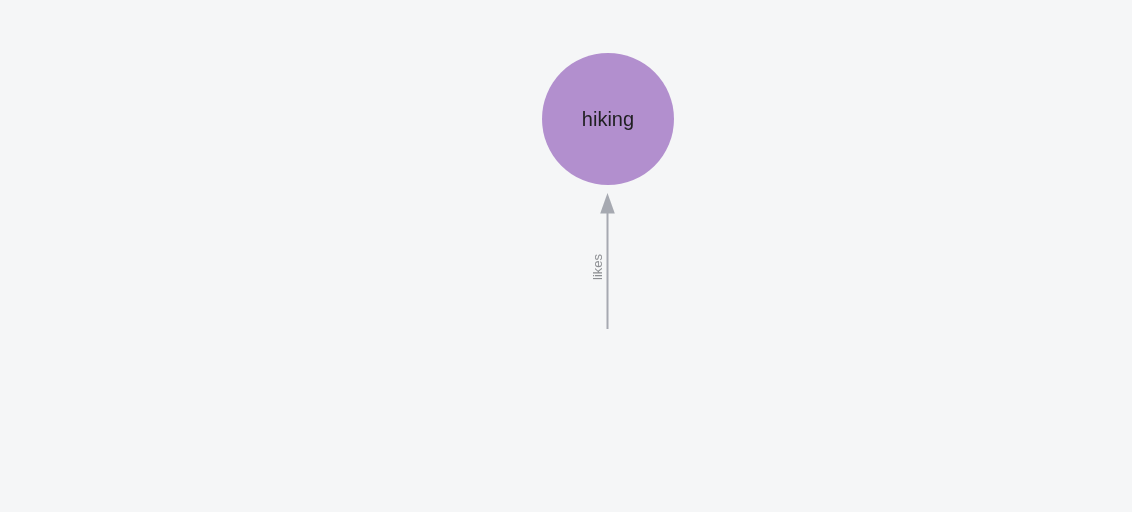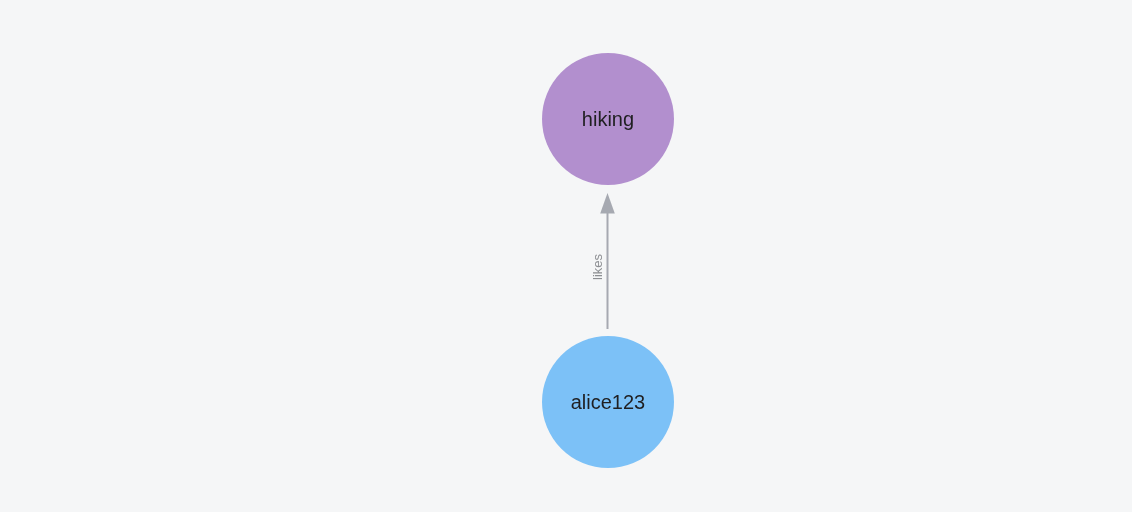--- a/index.html
+++ b/index.html
@@ -81,17 +81,14 @@
     <line class="edge-line" x1="566.5" y1="329" x2="566.5" y2="211"></line>
     <polygon class="edge-arrowhead" points="566.5,193 559.2,213.5 573.8,213.5"></polygon>
   </svg>
 
   <div class="edge-label">likes</div>
 
   <div class="node node--hiking">
     <span class="node-label">hiking</span>
   </div>
 
-  <div class="node node--alice">
-    <span class="node-label">alice123</span>
-  </div>
 
 </div>
 
 </body></html>

